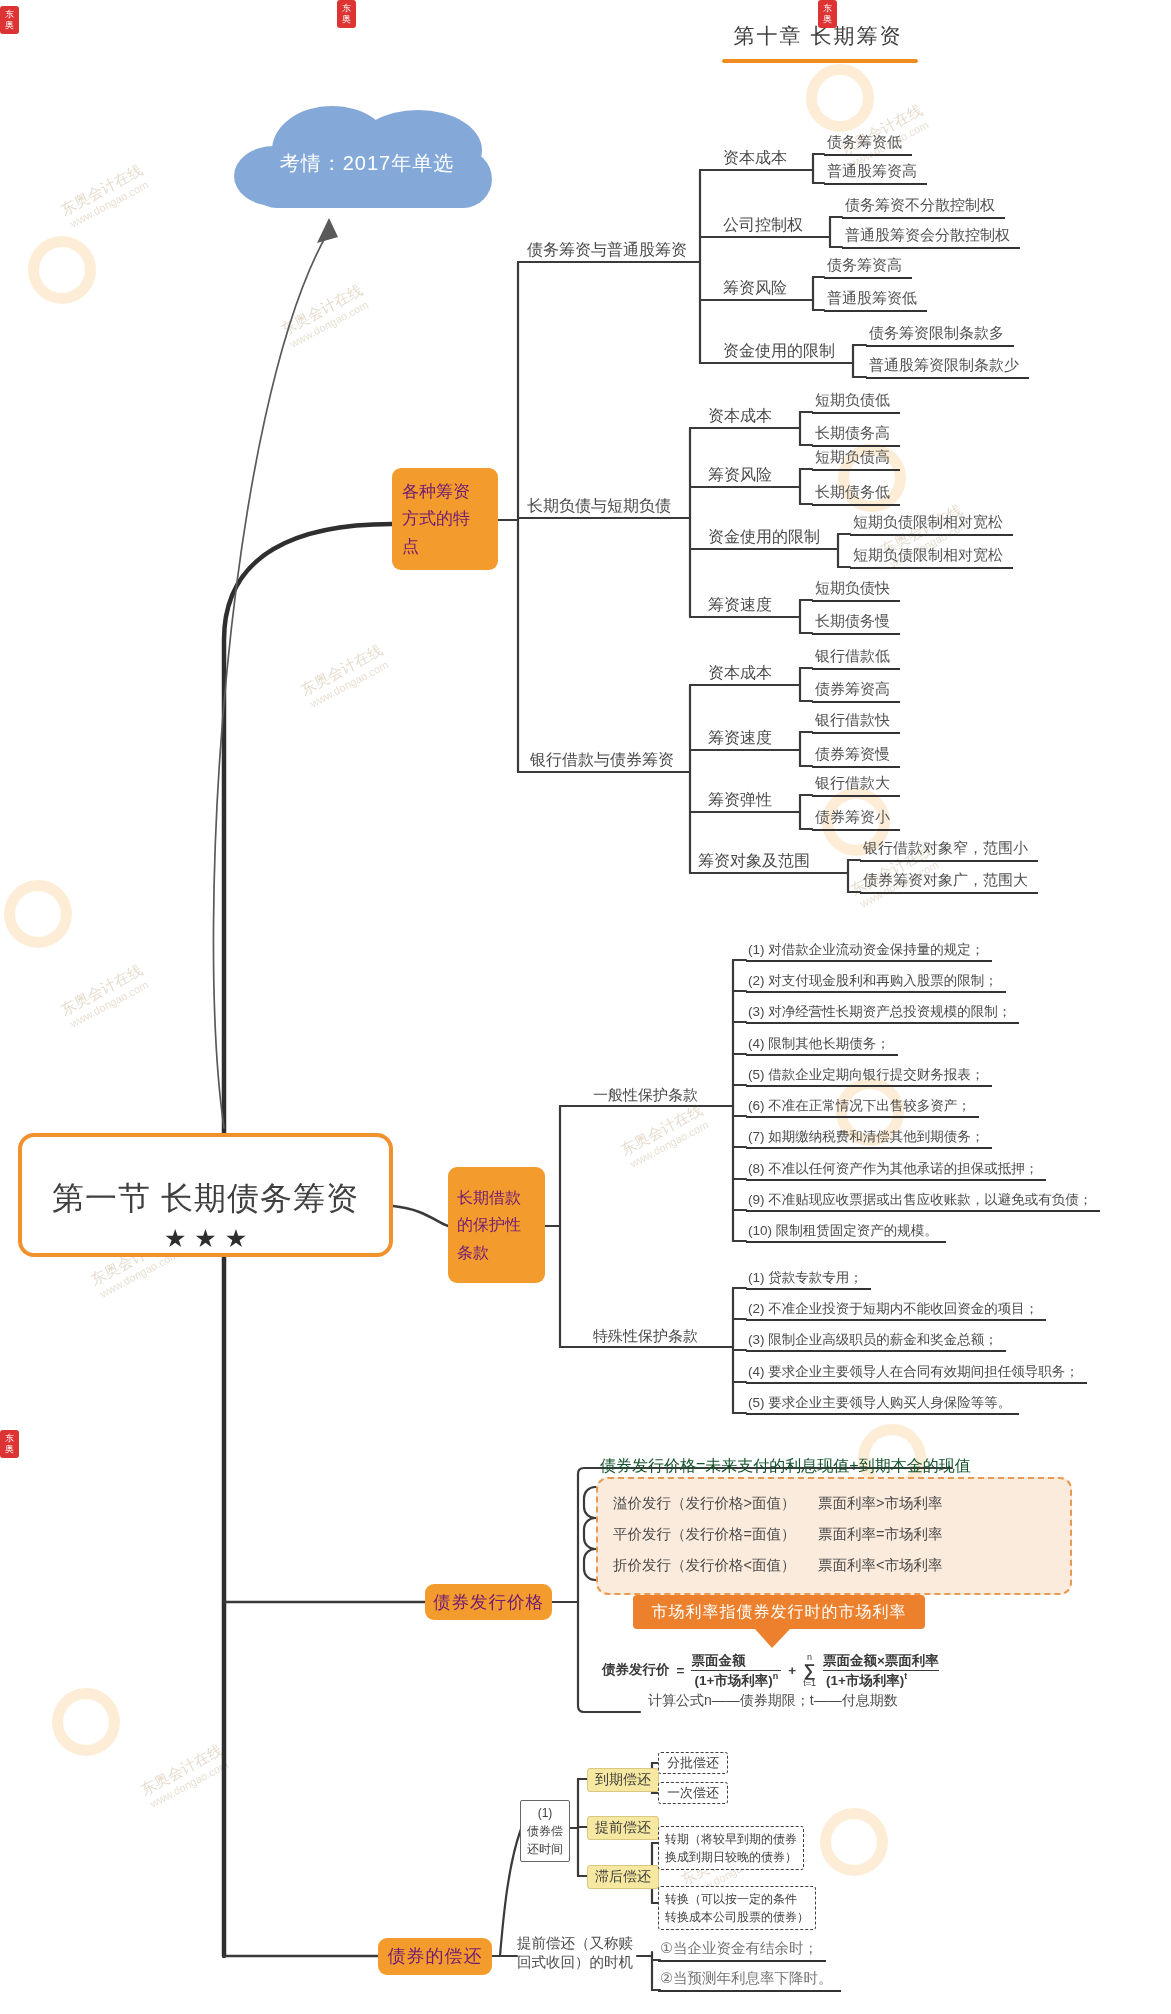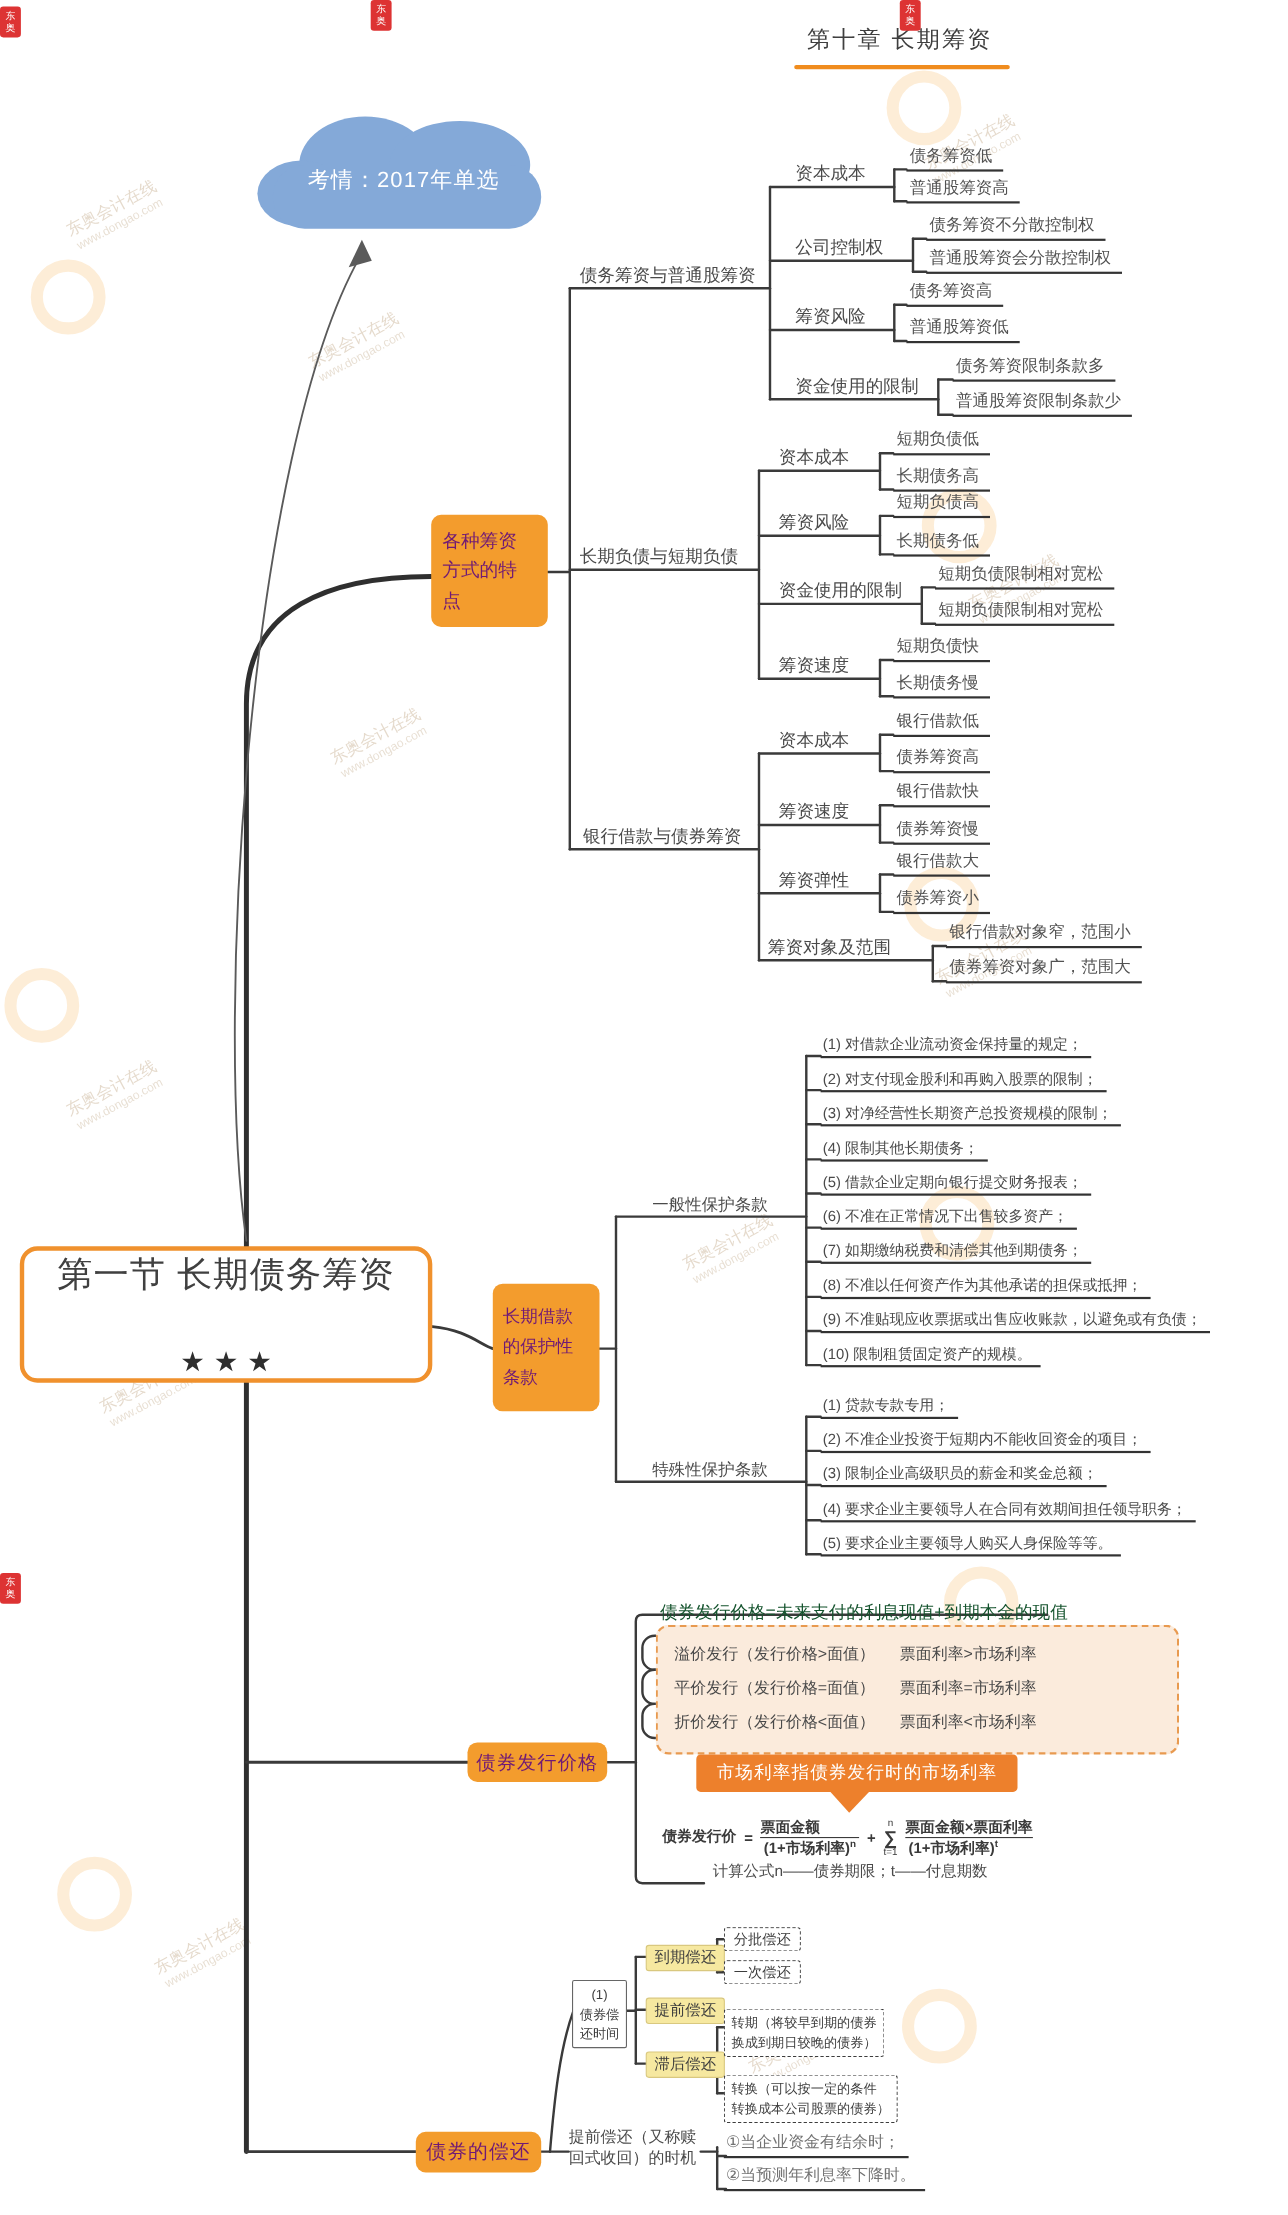--- a/index.html
+++ b/index.html
@@ -6,21 +6,21 @@
   #canvas{position:relative;width:1171px;height:2014px;overflow:hidden;background:#fff;
     font-family:"Liberation Sans","DejaVu Sans",sans-serif;}
   
   .chapter{position:absolute;left:712px;top:22px;width:212px;text-align:center;font-size:21px;color:#3f3f3f;letter-spacing:2px;white-space:nowrap}
   .chapter-line{position:absolute;left:722px;top:59px;width:196px;height:4px;background:#F08C1E;border-radius:2px}
   
   .cloud{position:absolute;left:228px;top:98px;width:278px;height:118px}
   .cloud-text{position:absolute;left:0;top:52px;width:100%;text-align:center;color:#fff;font-size:20px;letter-spacing:1px;white-space:nowrap}
   
   .mainnode{position:absolute;left:18px;top:1133px;width:367px;height:116px;background:#fff;border:4px solid #F0912D;border-radius:16px;
-    display:flex;flex-direction:column;align-items:center;justify-content:space-between;gap:3px;z-index:3}
+    display:flex;flex-direction:column;align-items:center;justify-content:flex-end;gap:3px;z-index:3}
   .mainnode .t{font-size:32px;color:#404040;letter-spacing:1px;white-space:nowrap}
   .mainnode .s{font-size:25px;color:#2e2e2e;letter-spacing:8px;text-indent:8px}
   
   .onode{position:absolute;background:#F39C2D;color:#701a75;border-radius:9px;text-align:center;z-index:3}
   .fnode{left:392px;top:468px;width:106px;height:102px;display:flex;flex-direction:column;justify-content:center;font-size:17px;line-height:1.62;text-align:left;padding-left:10px;box-sizing:border-box}
   .pnode{left:448px;top:1167px;width:97px;height:116px;display:flex;flex-direction:column;justify-content:center;font-size:16px;line-height:1.7;text-align:left;padding-left:9px;box-sizing:border-box}
   .prcnode{left:425px;top:1584px;width:127px;height:36px;line-height:36px;font-size:17.5px;letter-spacing:1px}
   .repnode{left:378px;top:1938px;width:114px;height:37px;line-height:37px;font-size:18px;letter-spacing:1px}
   
   .glabel{position:absolute;font-size:16px;color:#4a4a4a;white-space:nowrap;z-index:2}

